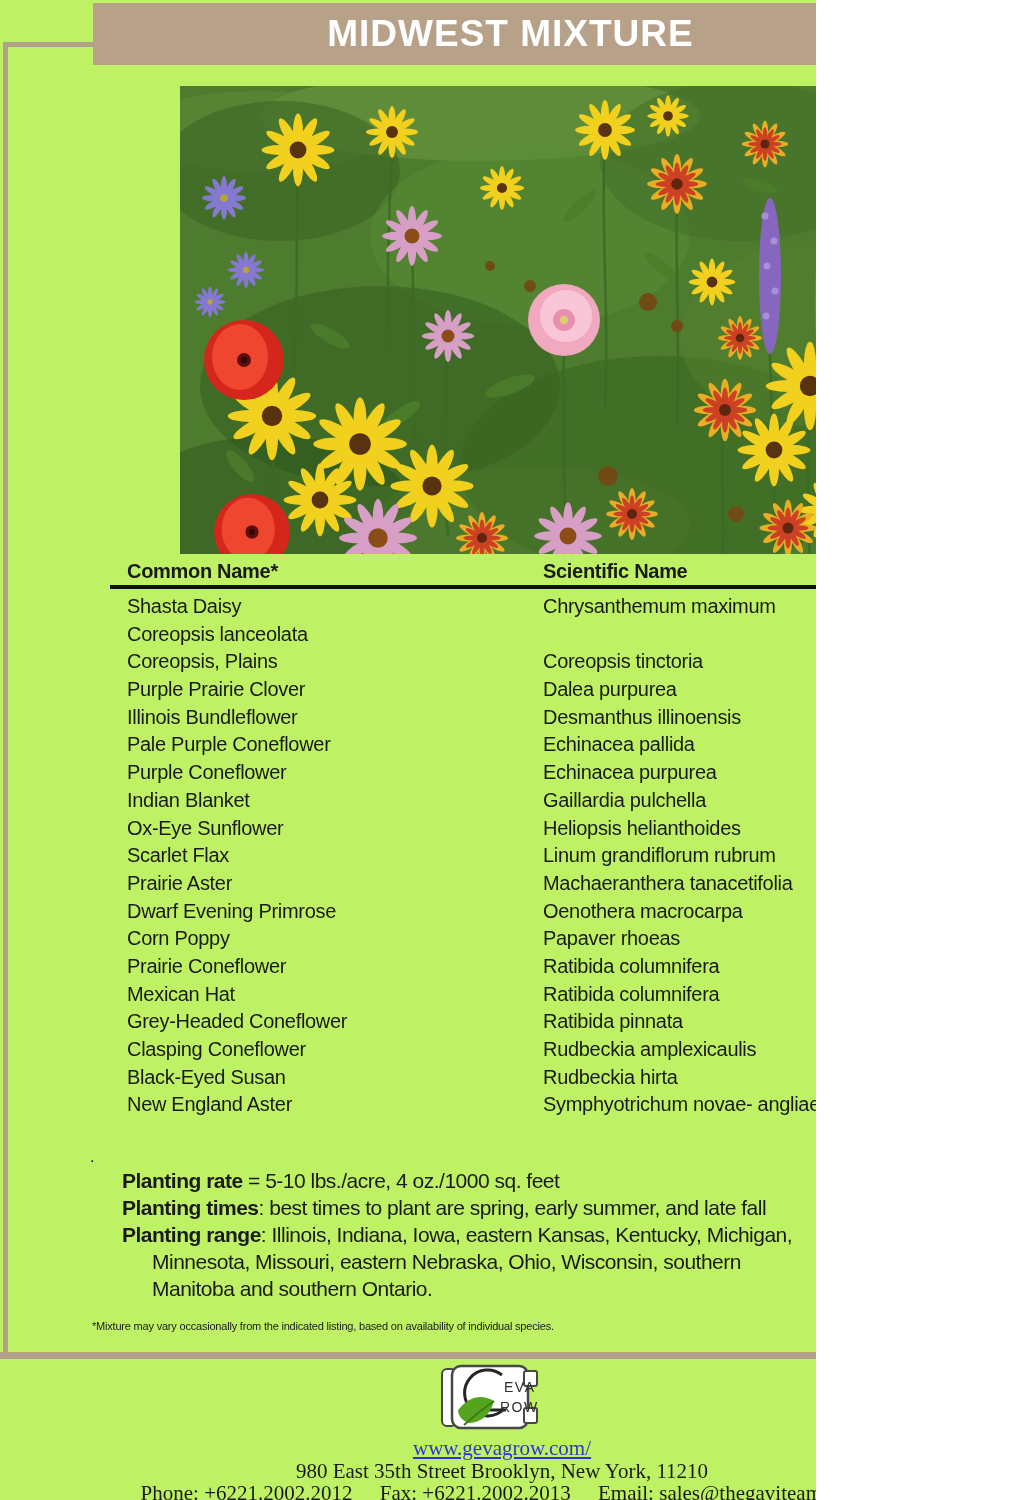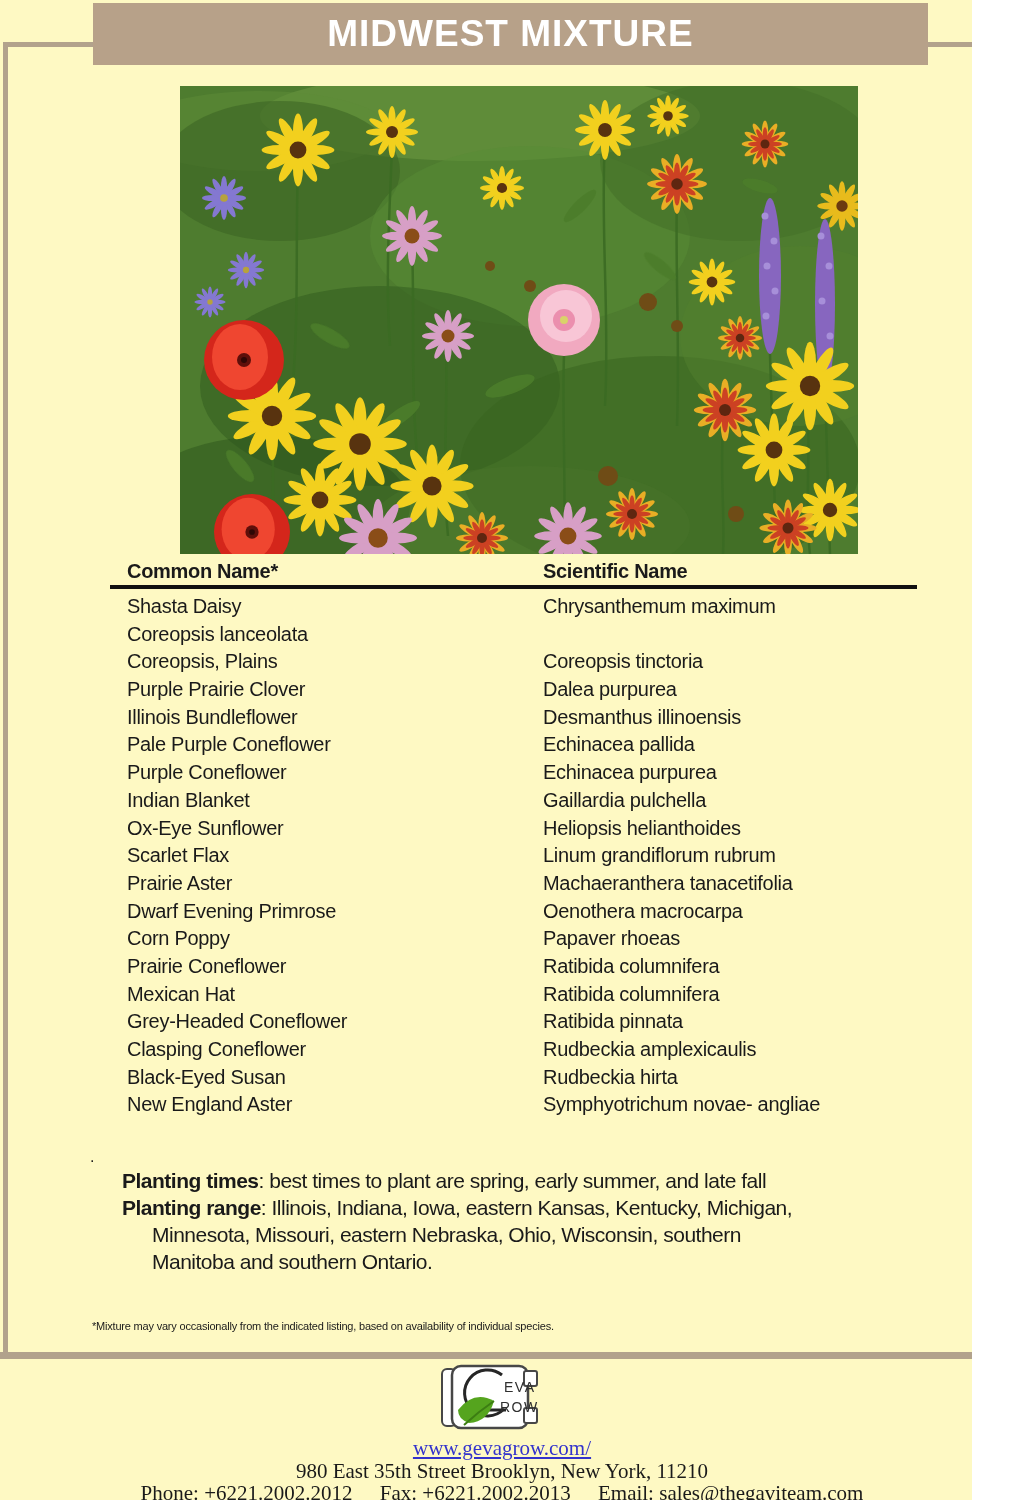--- a/index.html
+++ b/index.html
@@ -1,19 +1,19 @@
 <!DOCTYPE html>
 <html style="--band: #b7a189; --frame: #b2a28c; --link: #3333cc; --ink: #1a1a1a; --leaf: #55a41e;"><head>
 <meta charset="utf-8">
 <style>
   :root{
     --band:#b7a189; --frame:#b2a28c; --link:#3333cc; --ink:#1a1a1a; --leaf:#55a41e;
   }
   html,body{margin:0;padding:0;background:#fff;}
-  .page{position:relative;width:972px;height:1500px;background:#fef9c3;overflow:hidden;
+  .page{position:relative;width:816px;height:1500px;background:#bef264;overflow:hidden;
         font-family:"Liberation Sans",sans-serif;color:var(--ink);}
   .frame{position:absolute;left:3px;top:42px;width:1012px;height:1316px;box-sizing:border-box;
          border:5px solid var(--frame);border-bottom:none;pointer-events:none;z-index:1;}
   .band{position:absolute;left:93px;top:3px;width:835px;height:62px;background:var(--band);
         display:flex;align-items:center;justify-content:center;z-index:2;}
   .band .t{color:#ffffff;font-weight:bold;font-size:37px;letter-spacing:1px;}
   .photo{position:absolute;left:180px;top:86px;width:678px;height:468px;z-index:2;}
   .tbl{position:absolute;left:127px;top:560px;width:790px;font-size:20px;letter-spacing:-0.3px;z-index:2;}
   .thead{display:flex;font-weight:bold;height:23px;line-height:23px;white-space:nowrap;}
   .rule{position:absolute;left:-17px;top:25px;width:807px;height:4px;background:#111;}
@@ -377,20 +377,21 @@
         <div class="trow">
       <span class="c1">New England Aster</span>
       <span class="c2">Symphyotrichum novae- angliae</span>
     </div>
       </div>
   </div>
 
   <span class="dot">.</span>
 
   <div class="plant">
+    <div><b>Planting rate</b><span> = 5-10 lbs./acre, 4 oz./1000 sq. feet</span></div>
     <div><b>Planting times</b><span>: best times to plant are spring, early summer, and late fall</span></div>
     <div><b>Planting range</b><span>: Illinois, Indiana, Iowa, eastern Kansas, Kentucky, Michigan,</span></div>
     <div class="ind">Minnesota, Missouri, eastern Nebraska, Ohio, Wisconsin, southern</div>
     <div class="ind">Manitoba and southern Ontario.</div>
   </div>
 
   <div class="disc">*Mixture may vary occasionally from the indicated listing, based on availability of individual species.</div>
 
   <div class="divider"></div>
 

